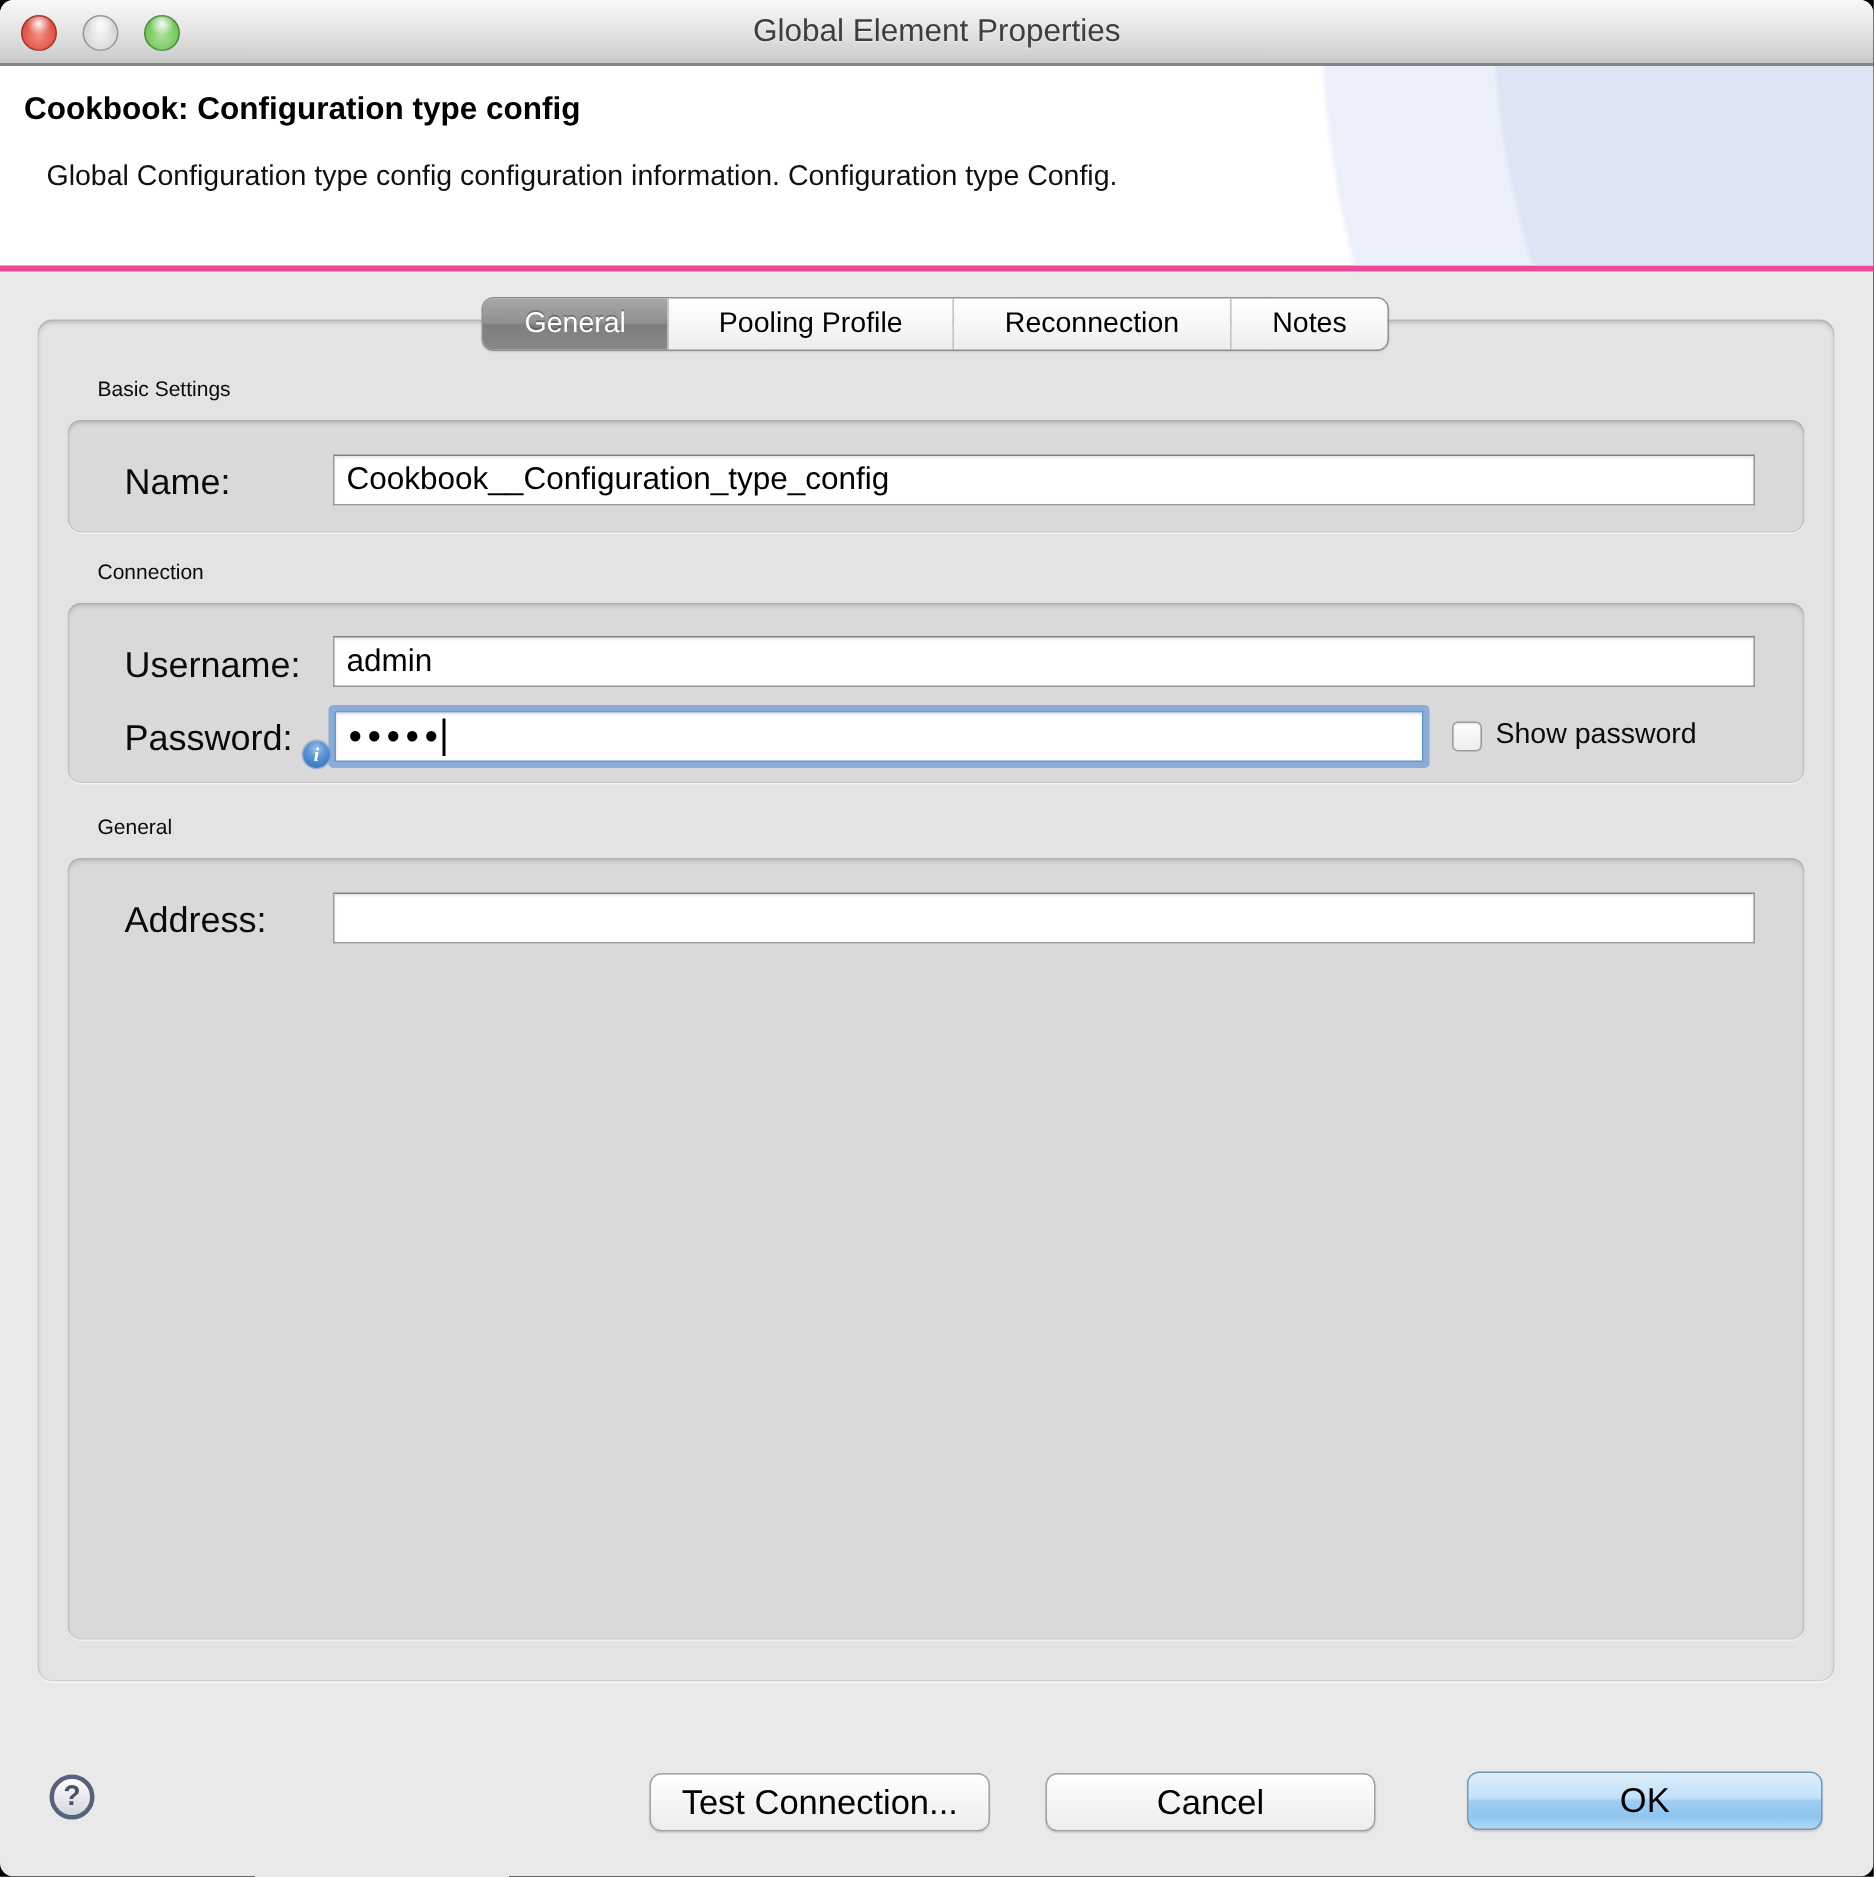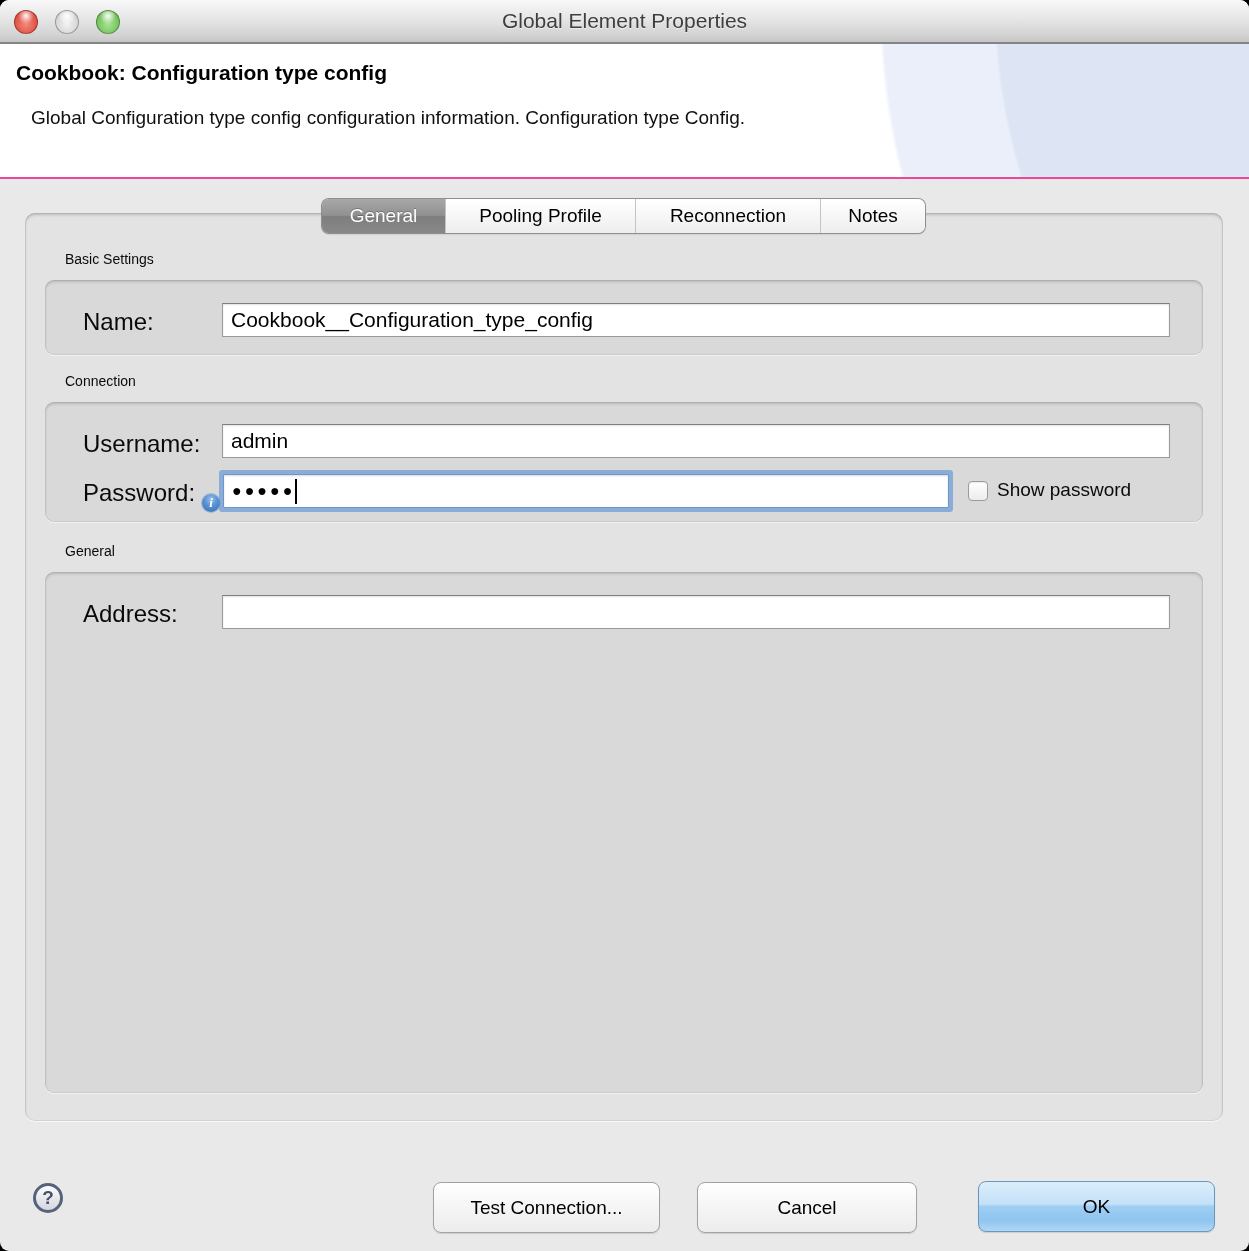--- a/index.html
+++ b/index.html
@@ -25,21 +25,21 @@
                radial-gradient(circle at 50% 60%,#f5897d 0%,#e25a4c 55%,#cb4335 100%);}
   .t-minimize{left:55px;border:1px solid rgba(100,100,100,0.55);
     background:radial-gradient(circle at 50% 22%,rgba(255,255,255,0.95) 0%,rgba(255,255,255,0.35) 30%,rgba(255,255,255,0) 42%),
                radial-gradient(circle at 50% 60%,#f2f2f2 0%,#dadada 55%,#c3c3c3 100%);}
   .t-green{left:96px;border:1px solid rgba(45,95,30,0.55);
     background:radial-gradient(circle at 50% 22%,rgba(255,255,255,0.95) 0%,rgba(255,255,255,0.3) 28%,rgba(255,255,255,0) 40%),
                radial-gradient(circle at 50% 60%,#a9e395 0%,#7cc865 55%,#5fae49 100%);}
   
   .header{
     position:absolute;left:0;top:44px;width:1249px;height:133px;background:#ffffff;
-    border-bottom:2px solid #ec4899;box-sizing:content-box;overflow:hidden;
+    border-bottom:4px solid #ec4899;box-sizing:content-box;overflow:hidden;
   }
   .header-decor{
     position:absolute;left:0;top:0;width:100%;height:100%;pointer-events:none;
     background-image:
       radial-gradient(circle 585px at 1580px -40px,#dde4f4 0%,#dde4f4 583px,rgba(221,228,244,0) 586px),
       radial-gradient(circle 700px at 1580px -40px,rgba(228,234,247,0.75) 0%,rgba(228,234,247,0.75) 697px,rgba(228,234,247,0) 701px);
   }
   .header-title{position:absolute;left:16px;top:17px;font-size:21px;font-weight:bold;color:#000;}
   .header-desc{position:absolute;left:31px;top:63px;font-size:19px;color:#101010;}
   
@@ -93,23 +93,23 @@
     display:flex;align-items:center;justify-content:center;z-index:4;
   }
   .checkbox{
     position:absolute;left:968px;top:481px;width:20px;height:20px;box-sizing:border-box;
     background:linear-gradient(180deg,#ffffff,#ececec);border:1px solid #9b9b9b;border-radius:4px;
     box-shadow:inset 0 1px 1px rgba(0,0,0,0.08);
   }
   .checkbox-label{position:absolute;left:997px;top:479px;font-size:19px;color:#0a0a0a;}
   
   .btn{
-    position:absolute;height:51px;box-sizing:border-box;border-radius:8px;
+    position:absolute;height:39px;box-sizing:border-box;border-radius:8px;
     display:flex;align-items:center;justify-content:center;
-    font-size:19px;color:#000;cursor:default;
+    font-size:23px;color:#000;cursor:default;
     background:linear-gradient(180deg,#ffffff 0%,#f6f6f6 45%,#ececec 100%);
     border:1px solid #a2a2a2;box-shadow:0 1px 1px rgba(0,0,0,0.12);
   }
   .btn-ok{
     background:linear-gradient(180deg,#dceefb 0%,#c3e1f8 45%,#9fcef3 50%,#8fc5ef 78%,#aed7f6 100%);
     border:1px solid #6d96bb;
   }
   .help-btn{
     position:absolute;left:33px;top:1183px;width:30px;height:30px;box-sizing:border-box;
     border-radius:50%;border:3px solid #56627c;

